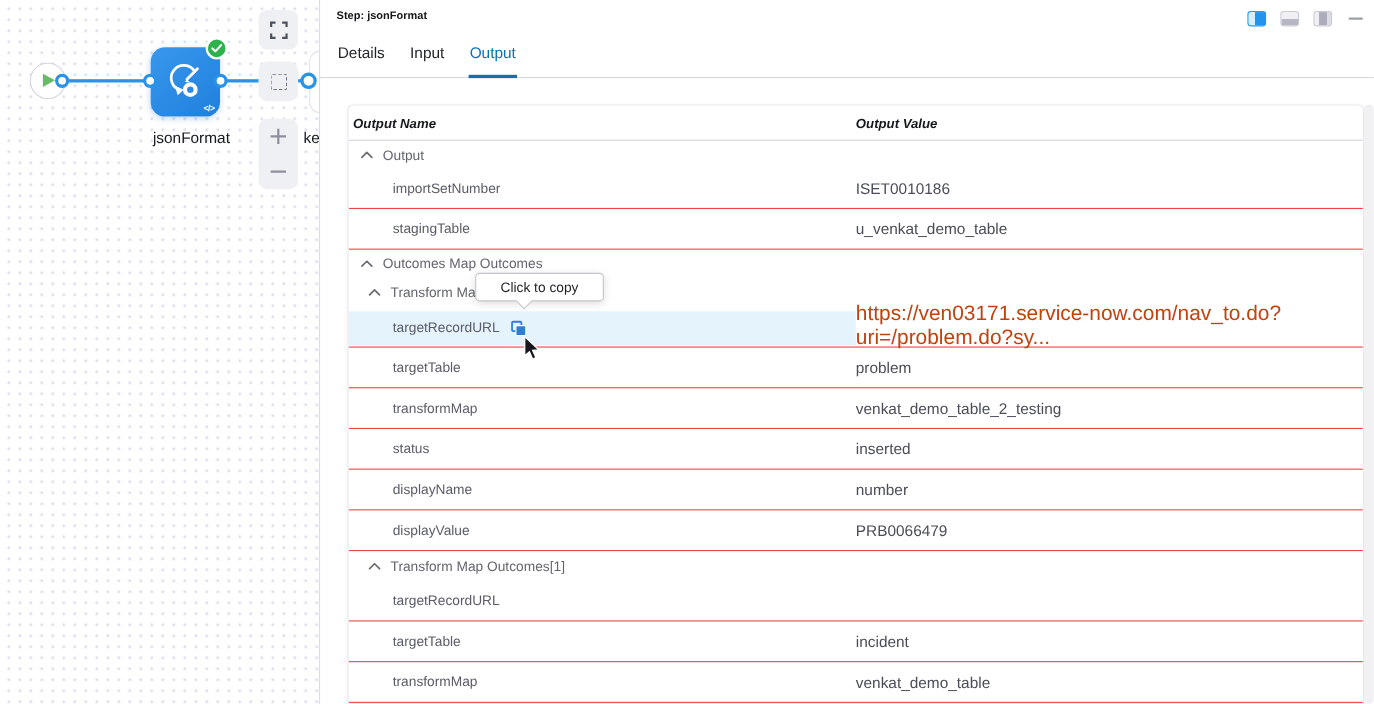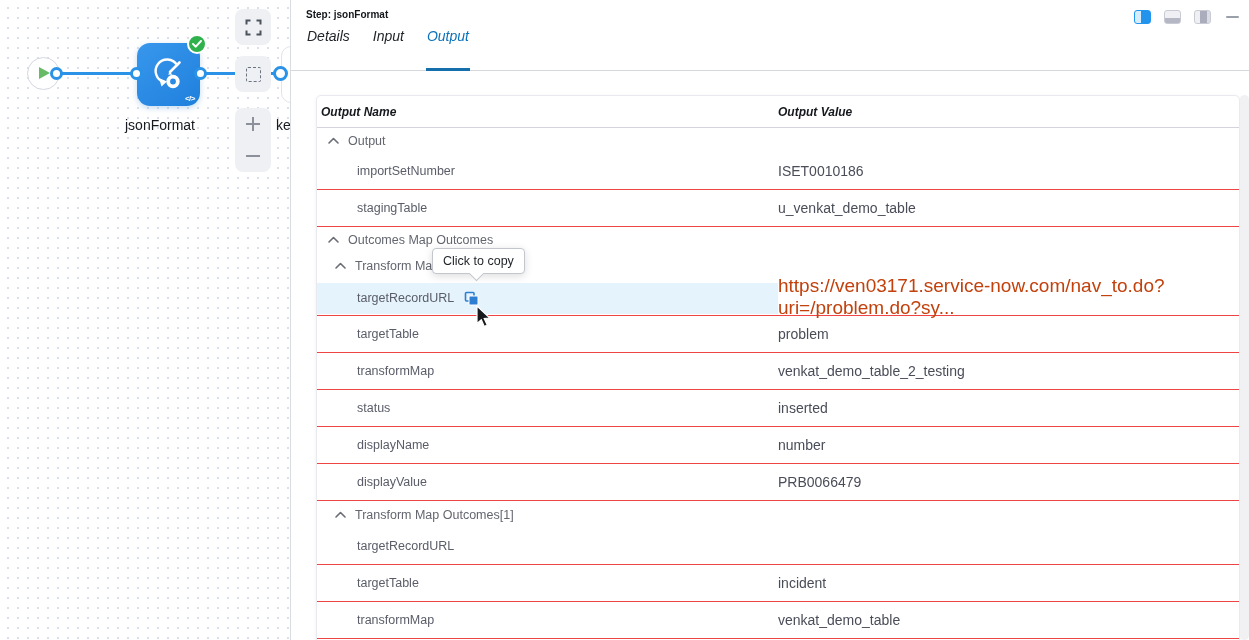--- a/index.html
+++ b/index.html
@@ -30,21 +30,21 @@
   .next-node { position:absolute; left:281px; top:46px; width:22px; height:57px; background:#fff;
     border:1px solid #e1e4ea; border-radius:10px; }
 
   .flow-node { position:absolute; left:137px; top:43px; width:63px; height:63px; border-radius:13px;
     background:linear-gradient(140deg,#3897ec,#1f80dd); box-shadow:0 2px 6px rgba(30,110,200,.25); }
   .node-icon { position:absolute; left:14px; top:12px; }
   .node-code { position:absolute; right:5px; bottom:3px; color:#fff; font-size:8px; font-weight:bold; letter-spacing:-.5px; }
   .node-badge { position:absolute; right:-7px; top:-9px; width:20px; height:20px; border-radius:50%;
     background:#2fb24c; border:2px solid #fff; display:flex; align-items:center; justify-content:center; }
 
-  .node-label { position:absolute; left:94px; top:117px; width:132px; text-align:center;
+  .node-label { position:absolute; left:108px; top:117px; width:132px; text-align:center;
     font-size:14px; color:#171a1f; }
   .partial-label { position:absolute; left:276px; top:117px; font-size:14px; color:#171a1f; }
 
   .ctrl { position:absolute; left:235px; width:36px; background:#eef0f4; border-radius:8px;
     display:flex; align-items:center; justify-content:center; cursor:pointer; }
   .ctrl.fit { top:9px; height:36px; }
   .ctrl.marquee { top:56px; height:36px; }
   .ctrl.zoomgrp { top:108px; height:64px; flex-direction:column; justify-content:space-around; cursor:default; }
   .marquee-box { width:15px; height:15px; border:1.6px dashed #6b7280; border-radius:2px; }
   .zbtn { width:100%; height:30px; display:flex; align-items:center; justify-content:center; cursor:pointer; }
@@ -56,22 +56,22 @@
 
   .win-icons { position:absolute; right:10px; top:10px; display:flex; align-items:center; gap:13px; }
   .wi { width:17px; height:14px; border-radius:3px; cursor:pointer; }
   .wi.split-active { border:1.5px solid #2196f0; background:linear-gradient(to right,#d8edfc 42%,#2493ec 42%); }
   .wi.dock-bottom { border:1px solid #c9cbd4; background:linear-gradient(to bottom,#f0f0f4 55%,#b6b7c4 55%); }
   .wi.dock-right { border:1px solid #c9cbd4; background:linear-gradient(to right,#f0f0f4 30%,#abacbc 30% 78%,#dcdde3 78%); }
   .wi.min-dash { width:13px; height:2px; border-radius:1px; background:#9aa0a9; margin-left:2px; }
 
   .tabs { position:absolute; top:40px; left:0; right:0; height:31px; display:flex; align-items:flex-end;
     padding-left:15px; border-bottom:1px solid #d5d8dd; }
-  .tab { margin-right:21px; padding:0 1px 24px; font-size:14px; color:#22262b;
-    border-bottom:3px solid transparent; margin-bottom:-1px; cursor:pointer;font-style:italic; }
+  .tab { margin-right:21px; padding:0 1px 12px; font-size:14px; color:#22262b;
+    border-bottom:3px solid transparent; margin-bottom:-1px; cursor:pointer; }
   .tab.active { color:#0b72ba; border-bottom-color:#156fad; }
 
   .card { position:absolute; left:25px; top:95px; width:924px; height:552px; background:#fff;
     border:1px solid #e9eaef; border-radius:5px; box-shadow:0 1px 4px rgba(20,20,40,.06); overflow:hidden; }
   .scroll-strip { position:absolute; right:0; top:95px; width:9px; height:545px; background:#f1f1f3; border-radius:5px; }
 
   .thead { display:flex; height:32px; align-items:center; border-bottom:1px solid #d4d4de; padding-left:4px; }
   .th { font-size:12px; font-weight:bold; color:#15181c;font-style:italic; }
   .th.name { width:457px; }
   .th.value { flex:1; }
@@ -88,21 +88,21 @@
   .ncell { width:461px; height:100%; display:flex; align-items:center; padding-left:40px; }
   .row.hl .ncell { background:#e4f3fc; height:31px; margin-top:2px; }
   .iname { font-size:12.5px; color:#5a5d68; }
   .copy-btn { margin-left:10px; display:flex; cursor:pointer; }
   .vcell { flex:1; display:flex; align-items:center; }
   .val { font-size:14px; color:#4a4d58; }
   .val.link { font-size:19px; color:#c2410c; cursor:pointer; }
 
   .tooltip { position:absolute; left:432px; top:248px; height:26px; background:#fff;
     border:1px solid #c3c6cc; border-radius:4px; box-shadow:0 2px 8px rgba(0,0,0,.14);
-    font-size:12.5px; color:#1e2226; display:flex; align-items:center; padding:0 10px; z-index:9; }
+    font-size:12.5px; color:#1e2226; display:flex; align-items:center; padding:0 22px; z-index:9; }
   .tooltip::after { content:""; position:absolute; left:38px; bottom:-6px; width:10px; height:10px;
     background:#fff; border-right:1px solid #c3c6cc; border-bottom:1px solid #c3c6cc; transform:rotate(45deg); }
 
   .cursor { position:absolute; left:474px; top:305px; z-index:10; }
 </style>
 </head>
 <body>
 
 <div class="canvas">
   <div class="wire w1"></div>

